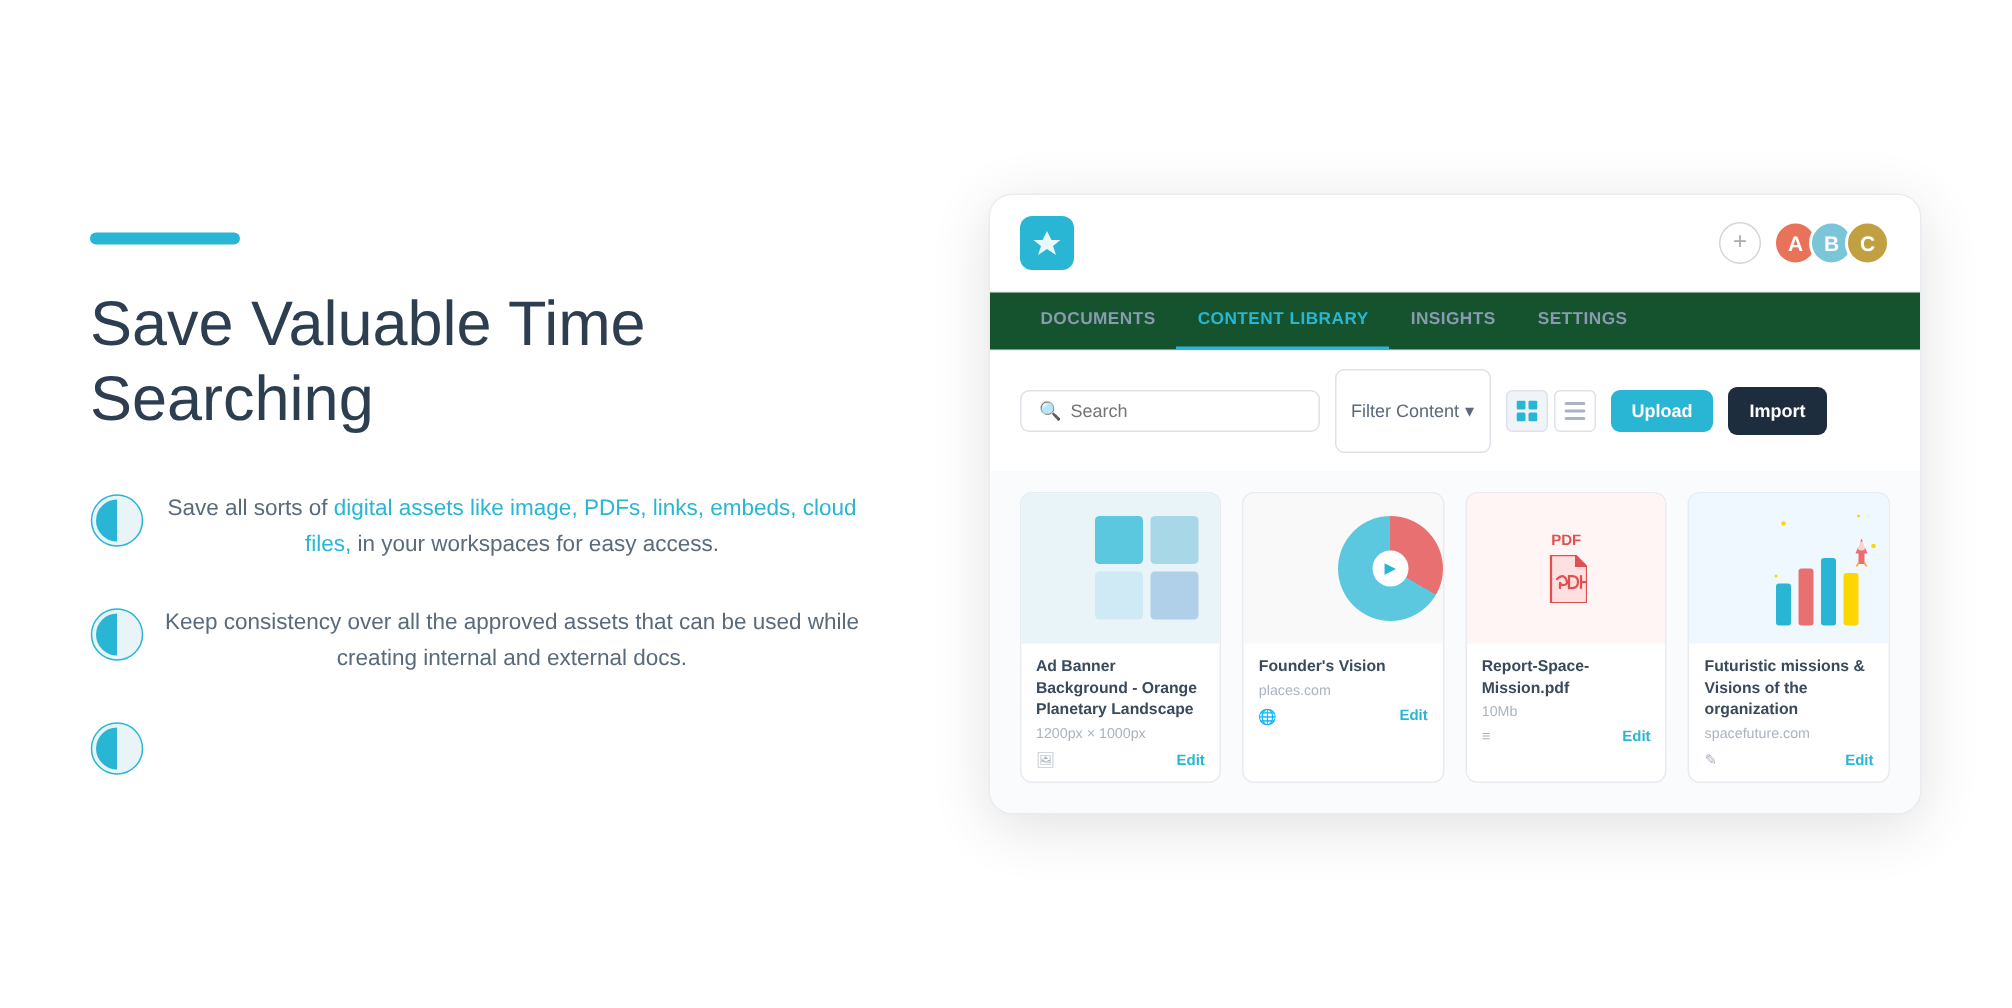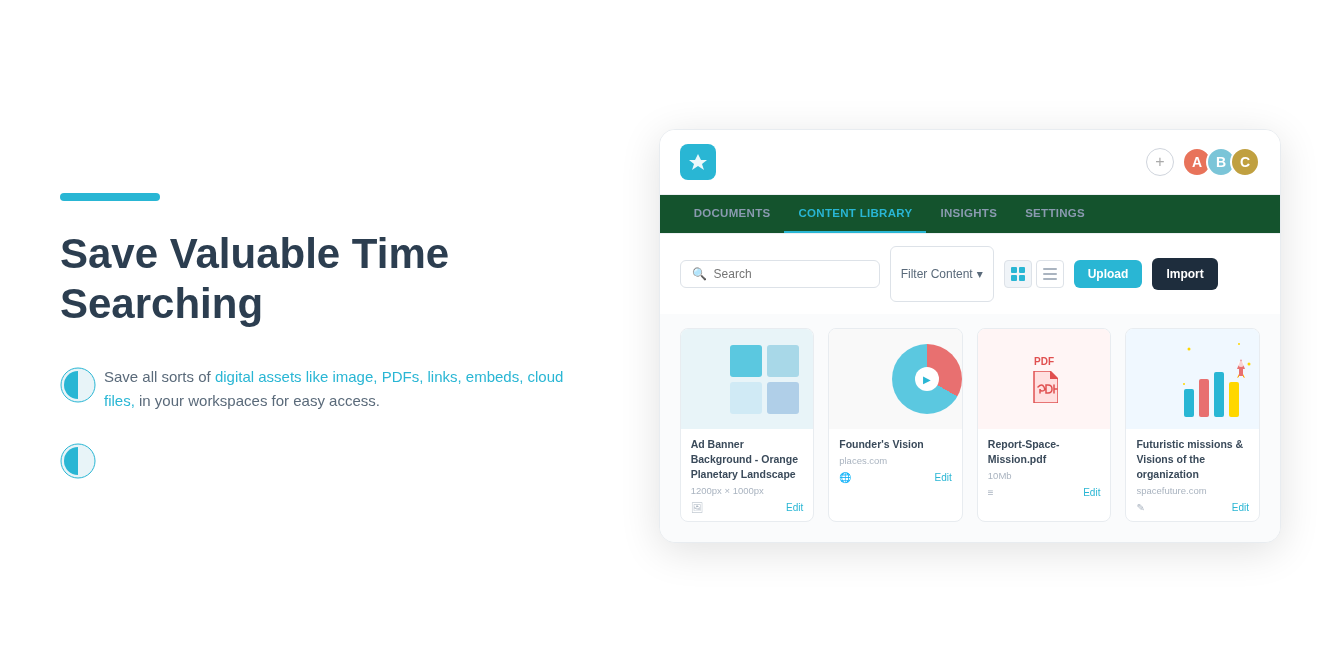--- a/index.html
+++ b/index.html
@@ -24,34 +24,35 @@
     }
     .accent-bar {
       width: 100px;
       height: 8px;
       background: #29b6d4;
       border-radius: 4px;
       margin-bottom: 28px;
     }
     .main-heading {
       font-size: 42px;
-      font-weight: 700;
+      font-weight: 400;
       color: #2c3e50;
       line-height: 1.2;
       margin-bottom: 36px;
     }
     .feature-list {
       display: flex;
       flex-direction: column;
       gap: 28px;
     }
     .feature-item {
       display: flex;
       align-items: flex-start;
       gap: 8px;
+      text-align: center;
     }
     .feature-icon {
       width: 36px;
       height: 36px;
       flex-shrink: 0;
       margin-top: 2px;
     }
     .feature-icon svg {
       width: 36px;
       height: 36px;
@@ -280,21 +281,21 @@
       justify-content: space-between;
       margin-top: 4px;
     }
     .card-icon-sm {
       color: #aab4c0;
       font-size: 10px;
     }
     .edit-link {
       font-size: 10px;
       color: #29b6d4;
-      font-weight: 400;
+      font-weight: 700;
       cursor: pointer;
     }
     .video-circle {
       width: 70px;
       height: 70px;
       border-radius: 50%;
       background: conic-gradient(#e87070 0deg 120deg, #5bc8e0 120deg 360deg);
       display: flex;
       align-items: center;
       justify-content: center;
@@ -355,20 +356,29 @@
           <svg viewBox="0 0 36 36" xmlns="http://www.w3.org/2000/svg">
             <circle cx="18" cy="18" r="17" fill="#e8f4f8" stroke="#29b6d4" stroke-width="1"></circle>
             <path d="M18 4 A14 14 0 0 0 18 32 Z" fill="#29b6d4"></path>
           </svg>
         </div>
         <p class="feature-text">
           Save all sorts of <span class="highlight">digital assets like image, PDFs, links, embeds, cloud files,</span> in your workspaces for easy access.
         </p>
       </div>
 
+      <div class="feature-item">
+        <div class="feature-icon">
+          <svg viewBox="0 0 36 36" xmlns="http://www.w3.org/2000/svg">
+            <circle cx="18" cy="18" r="17" fill="#e8f4f8" stroke="#29b6d4" stroke-width="1"></circle>
+            <path d="M18 4 A14 14 0 0 0 18 32 Z" fill="#29b6d4"></path>
+          </svg>
+        </div>
+        <p class="feature-text">Keep consistency over all the approved assets that can be used while creating internal and external docs.</p>
+      </div>
 
       <div class="feature-item">
         <div class="feature-icon">
           <svg viewBox="0 0 36 36" xmlns="http://www.w3.org/2000/svg">
             <circle cx="18" cy="18" r="17" fill="#e8f4f8" stroke="#29b6d4" stroke-width="1"></circle>
             <path d="M18 4 A14 14 0 0 0 18 32 Z" fill="#29b6d4"></path>
           </svg>
         </div>
       </div>
 

